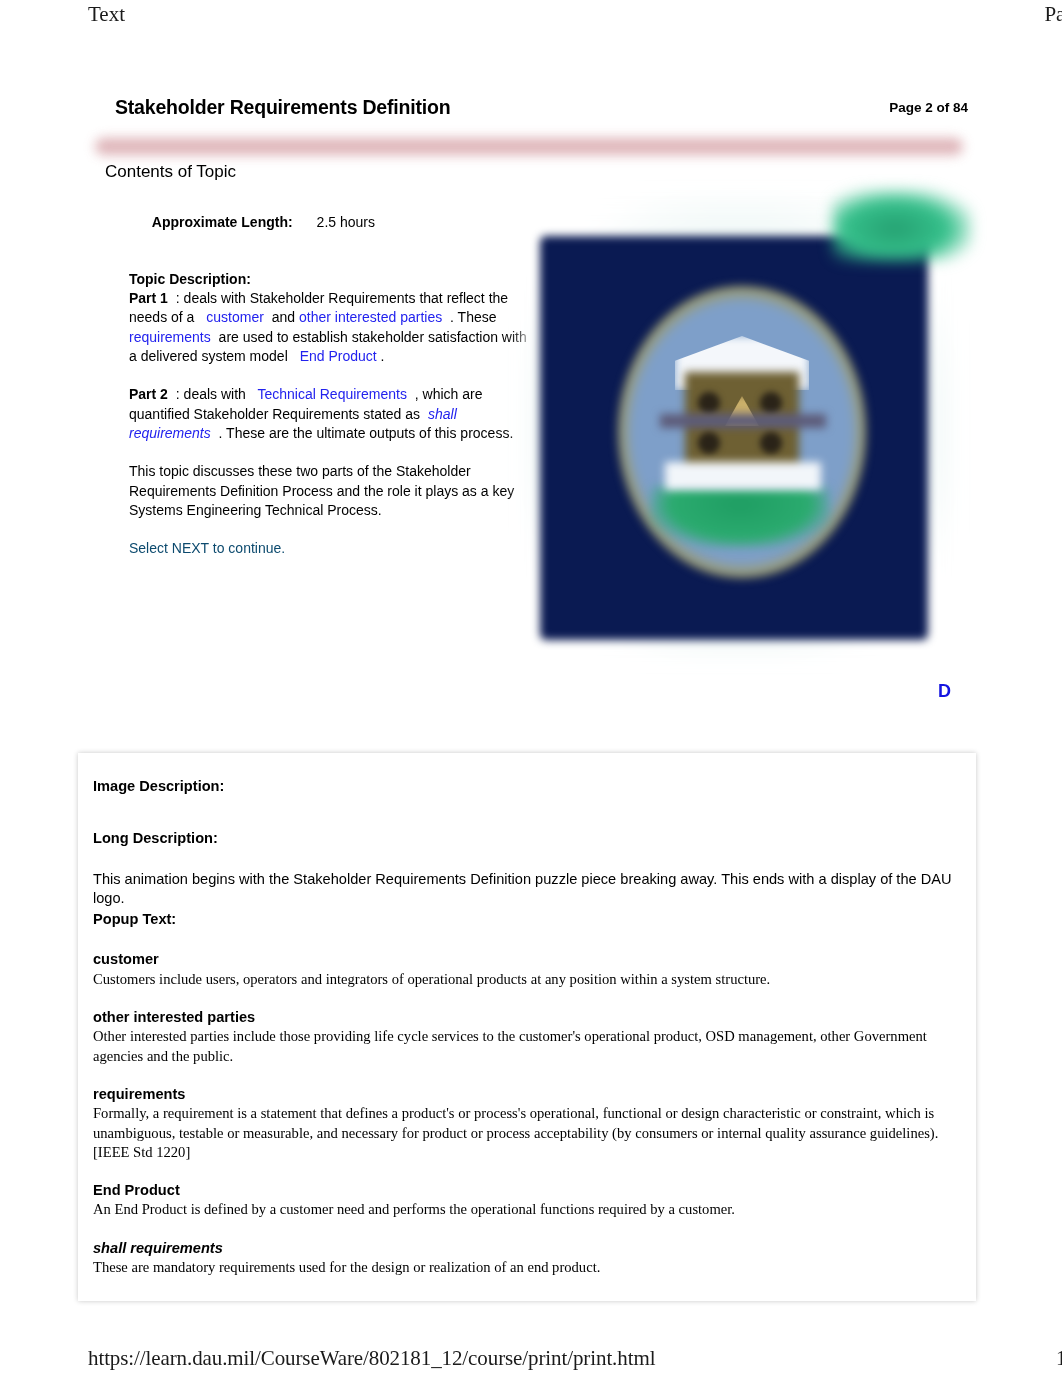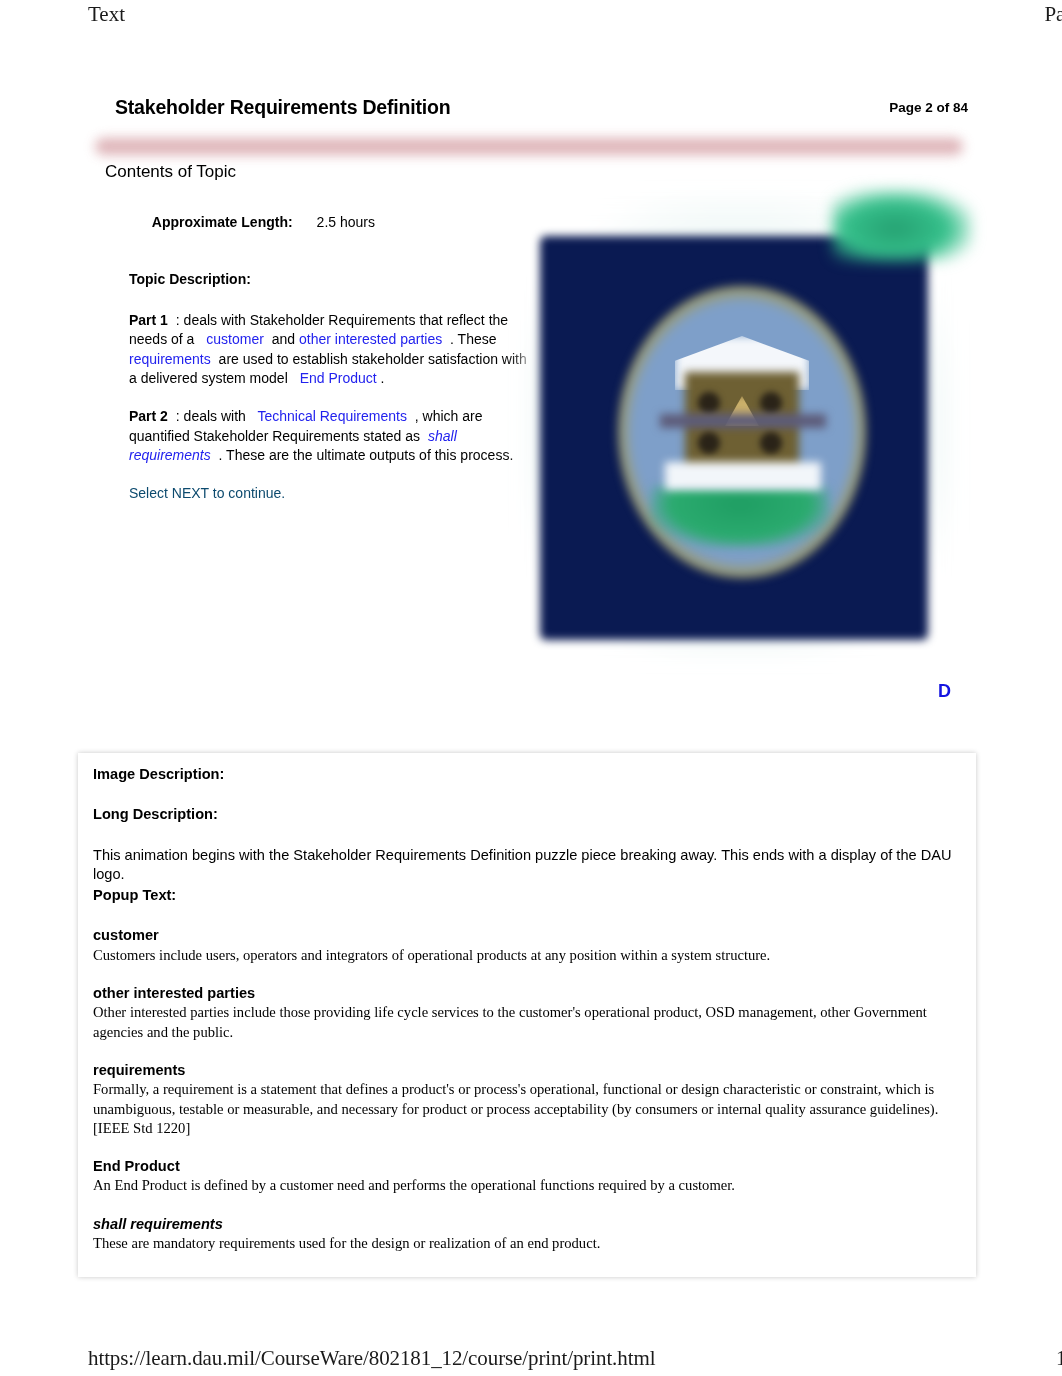--- a/index.html
+++ b/index.html
@@ -89,21 +89,20 @@
     line-height: 19.3px;
   }
   .row-length {
     font-weight: bold;
     margin-bottom: 18px;
     white-space: pre;
   }
   .row-length .val { font-weight: normal; }
   .subhead {
     font-weight: bold;
-    margin-bottom: 22px;
   }
   .para { margin-bottom: 19px; }
   .para:last-child { margin-bottom: 0; }
   .lbl { font-weight: bold; }
   .lnk { color: #2222ee; }
   .lnk-i { color: #2222ee; font-style: italic; }
   .cta { color: #0c4a6e; }
   .sp { display: inline-block; width: 8px; }
   .sp-sm { display: inline-block; width: 4px; }
 
@@ -214,21 +213,21 @@
     top: 753px;
     width: 898px;
     background: #ffffff;
     box-shadow: 0 0 5px rgba(0,0,0,.22);
   }
   #desc-panel .inner {
     padding: 12px 16px 24px 15px;
     font-size: 14.6px;
     line-height: 19.3px;
   }
-  .d-head { font-weight: bold; }
+  .d-head { font-weight: bold; margin-top: 12px; }
   .gap-sm { height: 19px; }
   .gap-md { height: 21px; }
   .term { font-weight: bold; }
   .term-i { font-weight: bold; font-style: italic; }
   .defn { margin-bottom: 0; font-family: Liberation Serif, serif; }
 </style>
 </head>
 <body>
 
 <div class="print-chrome print-header">
@@ -269,20 +268,21 @@
 
     <div class="para">
       <span class="lbl">Part 2</span><span class="sp-sm"></span>
       <span>: deals with</span><span class="sp"></span>
       <span class="lnk">Technical   Requirements</span><span class="sp-sm"></span>
       <span>, which are quantified Stakeholder Requirements stated as</span><span class="sp-sm"></span>
       <span class="lnk-i">shall  requirements</span><span class="sp-sm"></span>
       <span>. These are the ultimate outputs of this process.</span>
     </div>
 
+    <div class="para">This topic discusses these two parts of the Stakeholder Requirements Definition Process and the role it plays as a key Systems Engineering Technical Process.</div>
 
     <div class="para cta">Select NEXT to continue.</div>
   </div>
 
   <div id="seal-art" style="left:442px; top:108px;">
     <div class="halo"></div>
     <div class="navy-plate"></div>
     <div class="seal-ring"></div>
     <div class="seal-green"></div>
     <div class="temple-roof"></div>

